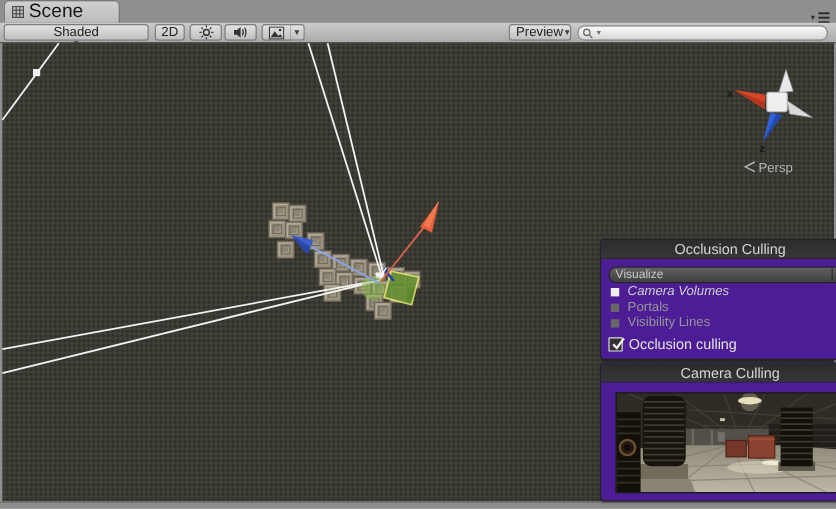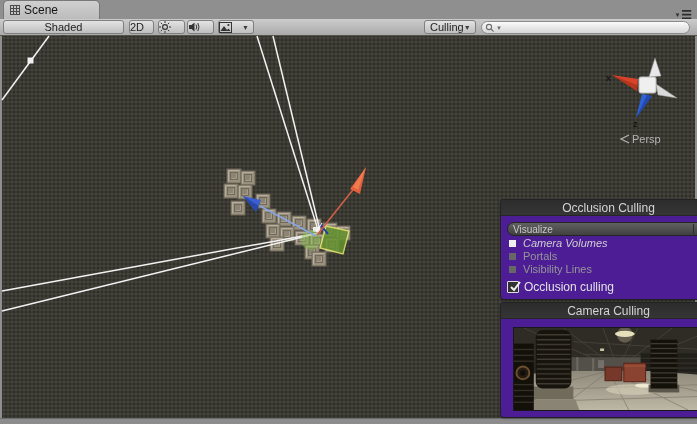--- a/index.html
+++ b/index.html
@@ -5,38 +5,38 @@
   * { margin:0; padding:0; box-sizing:border-box; }
   html,body { width:697px; height:424px; overflow:hidden; }
   body { font-family:"Liberation Sans", sans-serif; }
   .root { position:relative; width:697px; height:424px; background:#8f8f8f; overflow:hidden; }
 
   
   .tabbar { position:absolute; left:0; top:0; width:697px; height:19px; background:#8f8f8f; }
   .tab { position:absolute; left:3px; top:0; width:97px; height:19px;
          background:linear-gradient(#d0d0d0,#bcbcbc); border:1px solid #787878; border-bottom:none;
          border-radius:5px 5px 0 0; display:flex; align-items:center; gap:4px; padding-left:6px;
-         font-size:12px; color:#151515; }
+         font-size:16px; color:#151515; }
   .grid-ic { width:10px; height:10px; border:1px solid #4a4a4a;
     background:
       linear-gradient(#4a4a4a,#4a4a4a) 2px 0/1px 100% no-repeat,
       linear-gradient(#4a4a4a,#4a4a4a) 5px 0/1px 100% no-repeat,
       linear-gradient(#4a4a4a,#4a4a4a) 0 2px/100% 1px no-repeat,
       linear-gradient(#4a4a4a,#4a4a4a) 0 5px/100% 1px no-repeat; }
   .pane-menu { position:absolute; right:4px; top:8px; font-size:10px; color:#2e2e2e; letter-spacing:1px;
                display:flex; align-items:center; gap:1px; }
   .pane-menu .caret { font-size:7px; }
   .pane-menu .burger { font-size:12px; font-weight:bold; }
 
   
   .toolbar { position:absolute; left:0; top:19px; width:697px; height:17px;
              background:linear-gradient(#cccccc,#aaaaaa); border-bottom:1px solid #56554d; }
   .tbtn { position:absolute; top:1px; height:14px; background:linear-gradient(#e3e3e3,#bfbfbf);
           border:1px solid #7f7f7f; border-radius:3px; font-size:11px; color:#222;
-          display:flex; align-items:center; }
+          display:flex; align-items:center; justify-content:center; }
   .dropdown { justify-content:space-between; padding:0 5px; }
   .dd-caret { font-size:7px; color:#3f3f3f; }
   .search { position:absolute; left:481px; top:2px; width:209px; height:13px; border-radius:7px;
             background:linear-gradient(#fbfbfb,#d6d6d6); border:1px solid #8b8b8b;
             display:flex; align-items:center; padding:0 3px; gap:1px; }
   .search input { flex:1; border:none; background:transparent; outline:none; font-size:12px; color:#555;
                   font-family:"Liberation Sans",sans-serif; min-width:0;margin-top:40px; }
   .search input::placeholder { color:#8d8d8d; opacity:1; }
   .icon-svg { display:block; }
 
@@ -130,21 +130,21 @@
       <svg class="icon-svg" width="13" height="11" viewBox="0 0 13 11">
         <rect x="0.5" y="0.5" width="12" height="10" fill="none" stroke="#333" stroke-width="1"></rect>
         <polygon points="1.5,9 5,4 8,8 9.5,6.5 11.5,9" fill="#333"></polygon>
         <circle cx="9.4" cy="3" r="1.1" fill="#333"></circle>
       </svg>
     </div>
     <div class="tbtn" style="left:242px; width:12px; border-radius:0 3px 3px 0; border-left:none;">
       <span class="dd-caret">▼</span>
     </div>
     <div class="tbtn dropdown" style="left:424px; width:52px;">
-      <span>Culling</span>
+      <span>Preview</span>
       <span class="dd-caret">▼</span>
     </div>
     <div class="search">
       <svg class="icon-svg" width="10" height="10" viewBox="0 0 10 10">
         <circle cx="4" cy="4" r="2.6" fill="none" stroke="#6e6e6e" stroke-width="1.1"></circle>
         <line x1="6" y1="6" x2="8.6" y2="8.6" stroke="#6e6e6e" stroke-width="1.1"></line>
       </svg>
       <span class="dd-caret" style="font-size:6px;color:#6e6e6e;">▼</span>
       <input type="text" placeholder="All" style="">
     </div>

